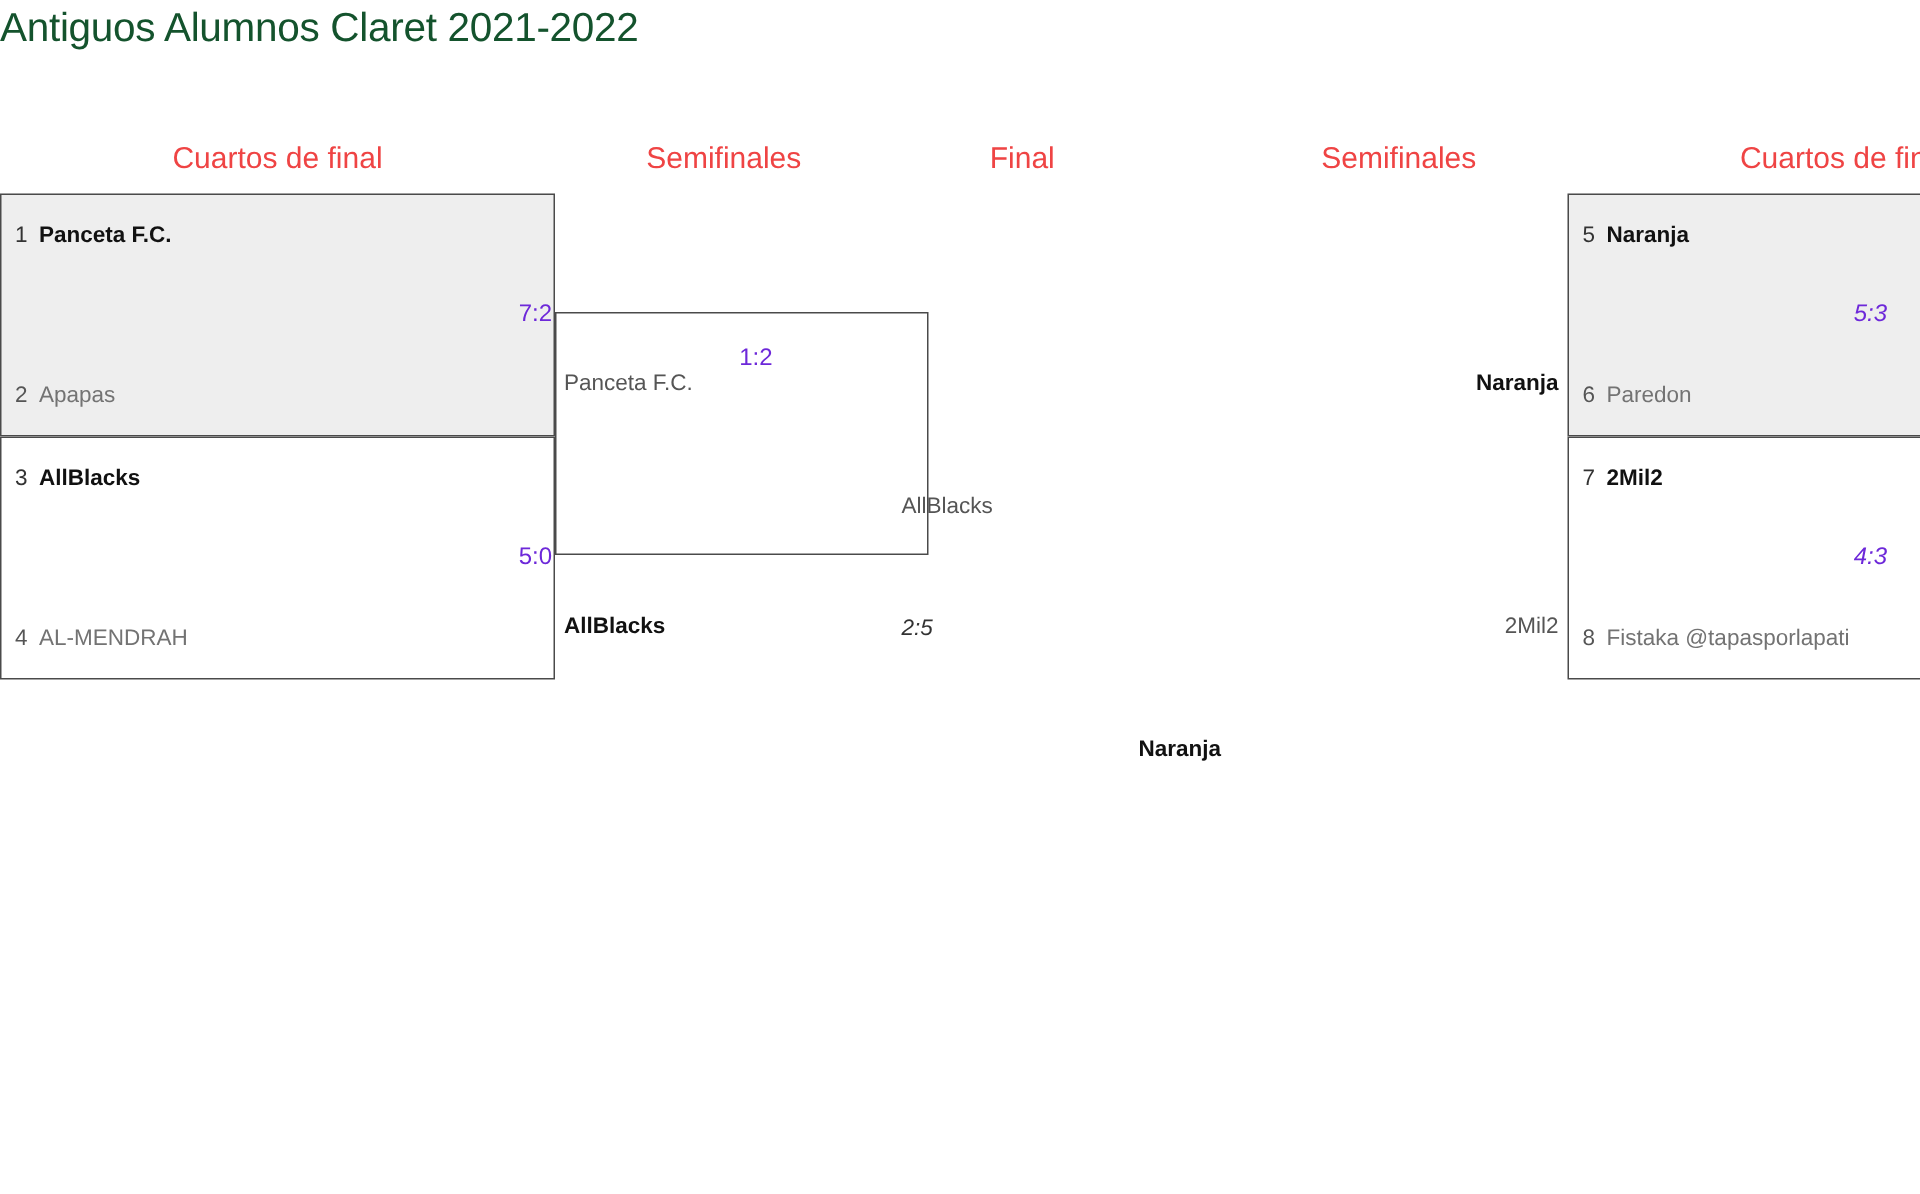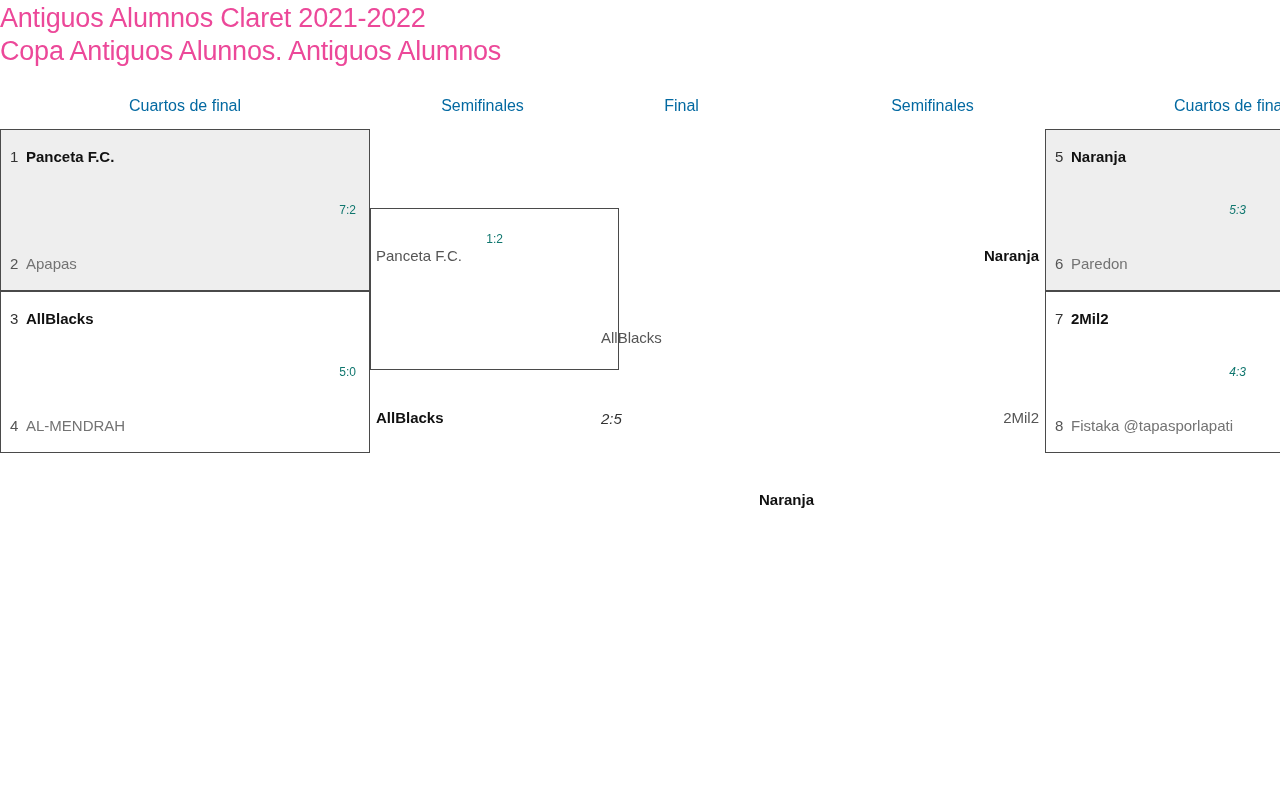--- a/index.html
+++ b/index.html
@@ -22,23 +22,24 @@
     position: absolute;
     left: 0; top: 0;
     width: 1280px; height: 88px;
   }
   .title-block {
     position: absolute;
     left: 0; top: 2px;
     font-size: 27px;
     line-height: 33px;
     font-weight: 400;
-    color: #ec4899;
+    color: #14532d;
     letter-spacing: -0.2px;
     white-space: nowrap;
+    text-align: center;
   }
   .title-line { display: block; }
 
   .logo {
     position: absolute;
     right: 10px; top: 4px;
     width: 228px; height: 64px;
   }
   .logo-dots {
     position: absolute;
@@ -64,24 +65,24 @@
   
   .bracket {
     position: absolute;
     left: 0; top: 88px;
     width: 1280px; height: 708px;
   }
 
   .round-header {
     position: absolute;
     top: 9px;
-    font-size: 16px;
-    line-height: 18px;
-    font-weight: 400;
-    color: #0369a1;
+    font-size: 20px;
+    line-height: 18px;
+    font-weight: 400;
+    color: #ef4444;
     text-align: center;
     white-space: nowrap;
   }
   .rh-qf-left  { left: 0px;    width: 370px; }
   .rh-sf-left  { left: 370px;  width: 225px; }
   .rh-final    { left: 569px;  width: 225px; }
   .rh-sf-right { left: 820px;  width: 225px; }
   .rh-qf-right { left: 1045px; width: 370px; text-align: center; }
 
   
@@ -123,24 +124,25 @@
   .team .tname { font-weight: 400; color: #737373; }
   .team.winner .tname { font-weight: 700; color: #111111; }
   .team.winner .seed { color: #333333; }
 
   .team.top    { left: 9px;  top: 18px; }
   .team.bottom { left: 9px;  top: 125px; }
 
   
   .score {
     position: absolute;
-    font-size: 12px;
-    line-height: 18px;
-    color: #0f766e;
-    white-space: nowrap;
+    font-size: 16px;
+    line-height: 18px;
+    color: #6d28d9;
+    white-space: nowrap;
+    padding-left: 12px;
   }
   .score.qf-left-pos  { left: 0;   top: 71px; width: 355px; text-align: right; }
   .score.qf-right-pos { left: 0;   top: 71px; width: 200px; text-align: right; font-style: italic; }
   .score.sf-left-pos  { left: 0;   top: 21px; width: 132px; text-align: right; }
   .score.sf-right-pos { left: 0;   top: 21px; width: 132px; text-align: right; }
 
   
   .adv {
     position: absolute;
     font-size: 15px;
@@ -168,21 +170,20 @@
     white-space: nowrap;
     font-style: italic;
   }
 </style>
 </head>
 <body>
 
 <div class="header">
   <div class="title-block">
     <span class="title-line">Antiguos Alumnos Claret 2021-2022</span>
-    <span class="title-line">Copa Antiguos Alunnos. Antiguos Alumnos</span>
   </div>
 
 </div>
 
 <div class="bracket">
 
   <div class="round-header rh-qf-left">Cuartos de final</div>
   <div class="round-header rh-sf-left">Semifinales</div>
   <div class="round-header rh-final">Final</div>
   <div class="round-header rh-sf-right">Semifinales</div>

